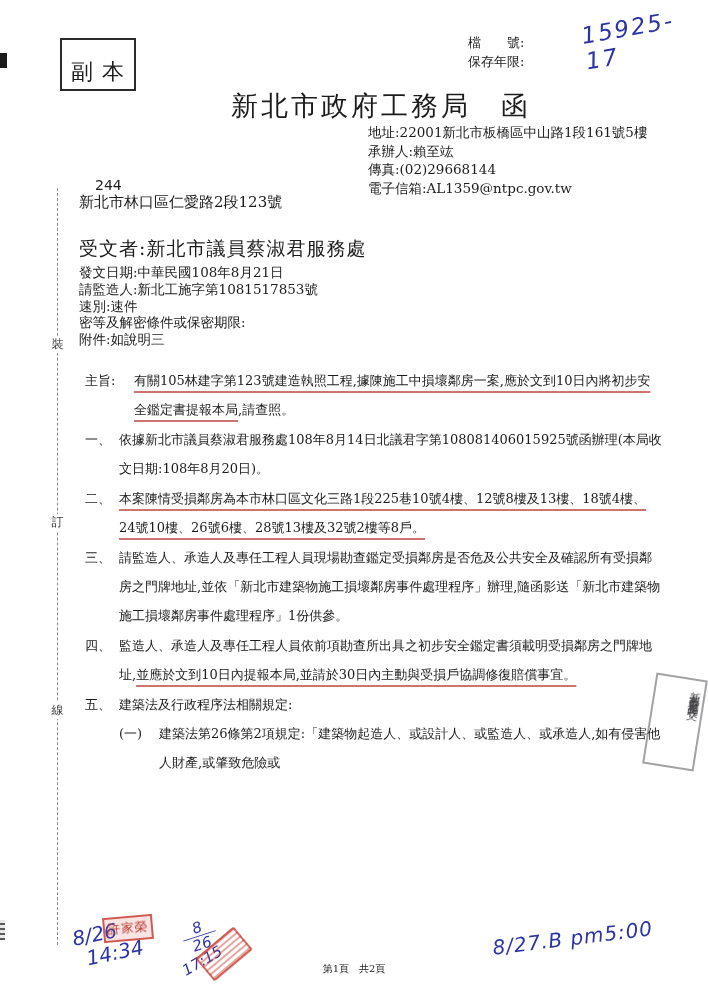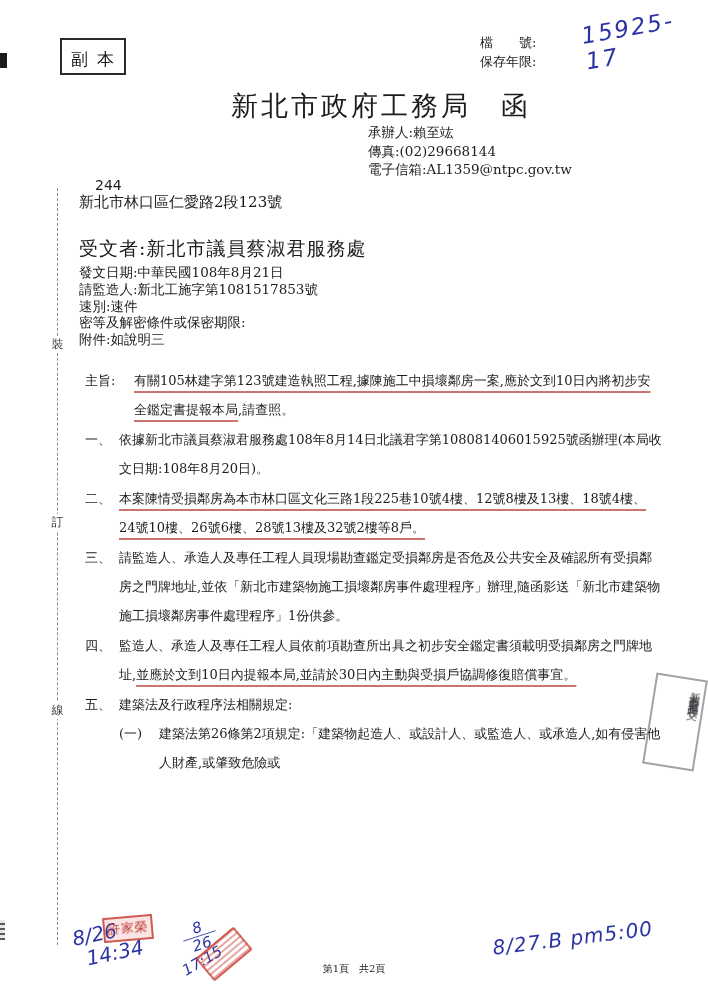--- a/index.html
+++ b/index.html
@@ -3,23 +3,23 @@
 <meta charset="utf-8">
 <style>
   html,body { margin:0; padding:0; background:#fff; }
   .page {
     position:relative; width:708px; height:1000px; background:#ffffff;
     overflow:hidden; font-family:"DejaVu Serif", serif; color:#1c1c1c;
   }
   
   .copy-box {
     position:absolute; left:60px; top:38px; border:2px solid #2b2b2b;
-    padding:8px 1px 2px 9px; font-size:17px; letter-spacing:9px; font-weight:500;
+    padding:17px 1px 2px 9px; font-size:22px; letter-spacing:9px; font-weight:500;
   }
-  .file-labels { position:absolute; left:468px; top:33px; font-size:13px; line-height:19px;margin-left:12px; }
+  .file-labels { position:absolute; left:468px; top:33px; font-size:13px; line-height:19px; }
   .hw-number {
     position:absolute; left:583px; top:12px; color:#3a41b0; font-size:23px;
     font-style:italic; transform:rotate(-10deg); letter-spacing:2px;
     font-family:"DejaVu Sans", sans-serif;
   }
   .doc-title {
     position:absolute; left:54px; right:0; top:88px; text-align:center;
     font-size:27px; letter-spacing:3px;
   }
   .agency { position:absolute; left:368px; top:123px; font-size:13.5px; line-height:18.6px; }
@@ -96,20 +96,21 @@
   <div class="file-labels">
     <div>檔　　號:</div>
     <div>保存年限:</div>
   </div>
 
   <div class="hw-number hw">15925-17</div>
 
   <div class="doc-title">新北市政府工務局　函</div>
 
   <div class="agency">
+    <div>地址:22001新北市板橋區中山路1段161號5樓</div>
     <div>承辦人:賴至竑</div>
     <div>傳真:(02)29668144</div>
     <div>電子信箱:AL1359@ntpc.gov.tw</div>
   </div>
 
   <div class="r-num">244</div>
   <div class="r-addr">新北市林口區仁愛路2段123號</div>
   <div class="r-line">受文者:新北市議員蔡淑君服務處</div>
 
   <div class="meta">

